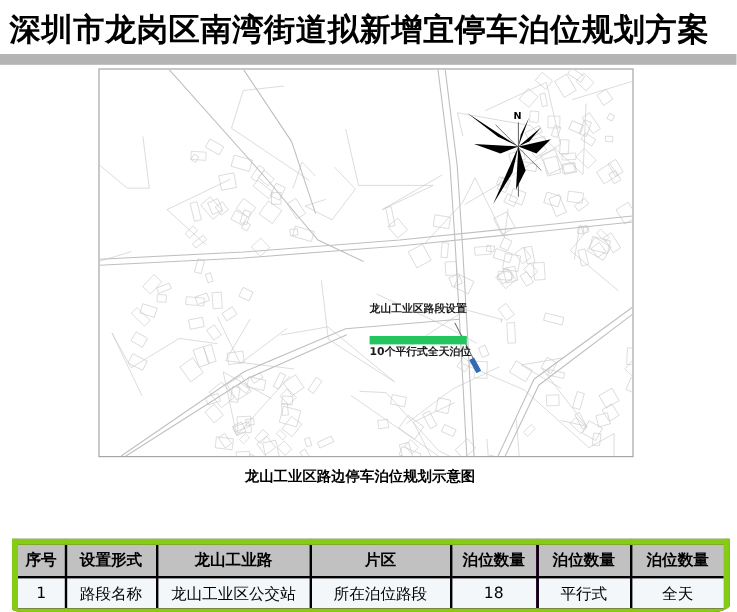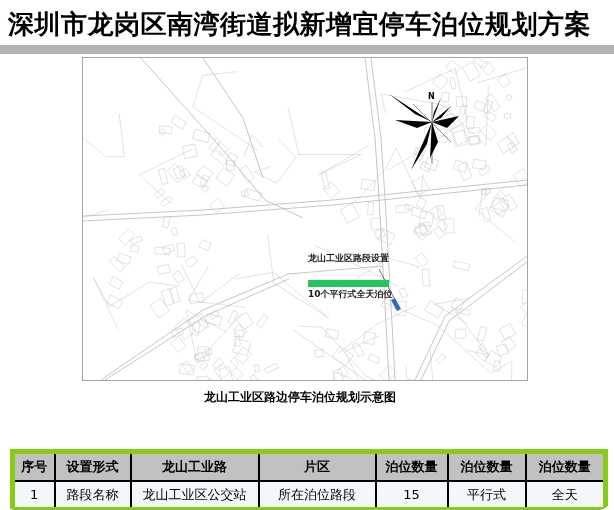--- a/index.html
+++ b/index.html
@@ -351,20 +351,20 @@
         <th>泊位数量</th>
         <th>泊位数量</th>
       </tr>
     </thead>
     <tbody>
       <tr>
         <td>1</td>
         <td>路段名称</td>
         <td>龙山工业区公交站</td>
         <td>所在泊位路段</td>
-        <td>15</td>
+        <td>18</td>
         <td>平行式</td>
         <td>全天</td>
       </tr>
     </tbody>
   </table>
 
 </div>
 
 </body></html>

